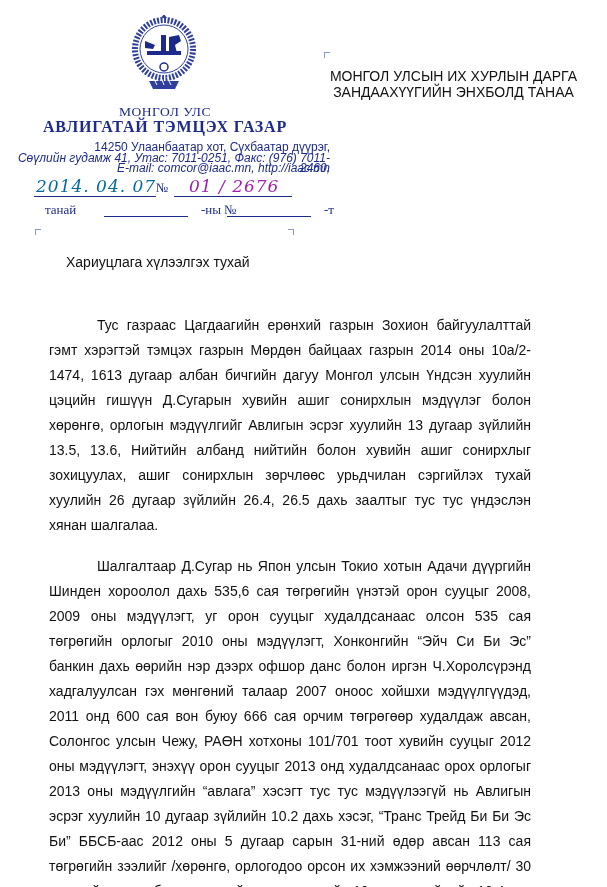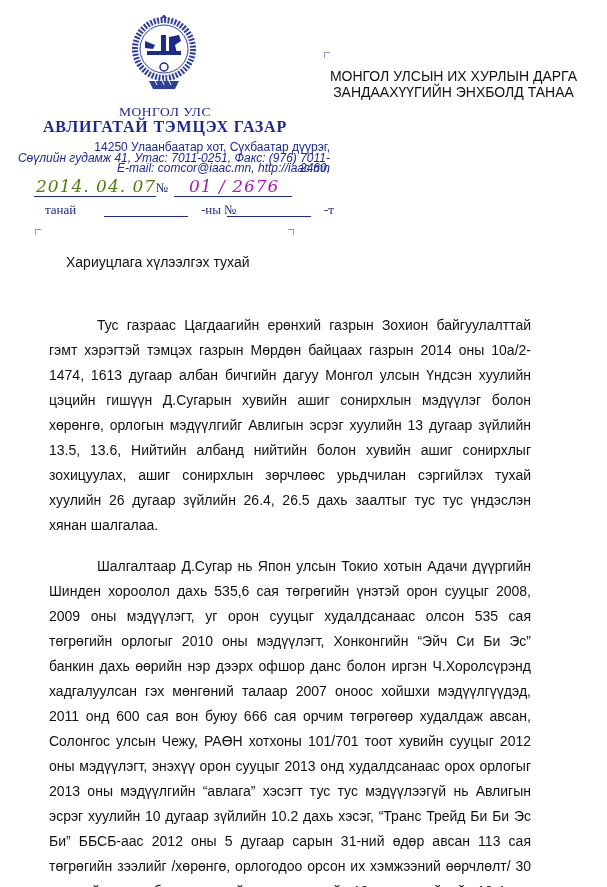--- a/index.html
+++ b/index.html
@@ -3,21 +3,21 @@
 <meta charset="utf-8">
 <style>
   html, body { margin:0; padding:0; background:#ffffff; }
   body { width:607px; height:887px; position:relative; overflow:hidden; font-family:"Liberation Sans", sans-serif; color:#111; }
   .emblem { position:absolute; left:131px; top:15px; width:66px; height:76px; }
   .hdr-country { position:absolute; left:0; width:330px; top:104px; text-align:center; font-family:"Liberation Serif", serif; font-size:13.5px; color:#1c2a8c; letter-spacing:0.5px; }
   .hdr-org { position:absolute; left:0; width:330px; top:118px; text-align:center; font-family:"Liberation Serif", serif; font-weight:bold; font-size:16px; color:#1c2a8c; letter-spacing:0.8px; }
   .hdr-addr { position:absolute; left:0; width:330px; text-align:right; font-size:12px; color:#1c2a8c; line-height:10.5px; }
   .hdr-addr.l1 { top:142px; } .hdr-addr.l2 { top:152.5px;font-style:italic; } .hdr-addr.l3 { top:163px;font-style:italic; }
   .date-row { position:absolute; left:34px; top:176px; width:258px; height:22px; }
-  .date-val { position:absolute; left:2px; top:0; font-family:"DejaVu Serif", serif; font-style:italic; font-size:17px; color:#4d7c0f; letter-spacing:1px; }
+  .date-val { position:absolute; left:2px; top:0; font-family:"DejaVu Serif", serif; font-style:italic; font-size:17px; color:#0369a1; letter-spacing:1px; }
   .date-line { position:absolute; left:0; top:20px; width:122px; border-bottom:1px solid #1c2a8c; }
   .no-sym { position:absolute; left:122px; top:4px; font-family:"Liberation Serif", serif; font-size:13px; color:#1c2a8c; }
   .no-val { position:absolute; left:155px; top:0; font-family:"DejaVu Serif", serif; font-style:italic; font-size:17px; color:#a21caf; letter-spacing:1px; }
   .no-line { position:absolute; left:140px; top:20px; width:118px; border-bottom:1px solid #1c2a8c; }
   .ref-row { position:absolute; left:34px; top:200px; width:260px; height:20px; font-family:"Liberation Serif", serif; font-size:13px; color:#1c2a8c; }
   .ref-row span { position:absolute; top:2px;margin-left:11px; }
   .ref-line1 { position:absolute; left:70px; top:16px; width:84px; border-bottom:1px solid #1c2a8c; }
   .ref-line2 { position:absolute; left:193px; top:16px; width:84px; border-bottom:1px solid #1c2a8c; }
   .corner { position:absolute; width:5px; height:5px; border-color:#8a9ac8; border-style:solid; border-width:0; }
   .c-tl { left:35px; top:229px; border-left-width:1px; border-top-width:1px; }

